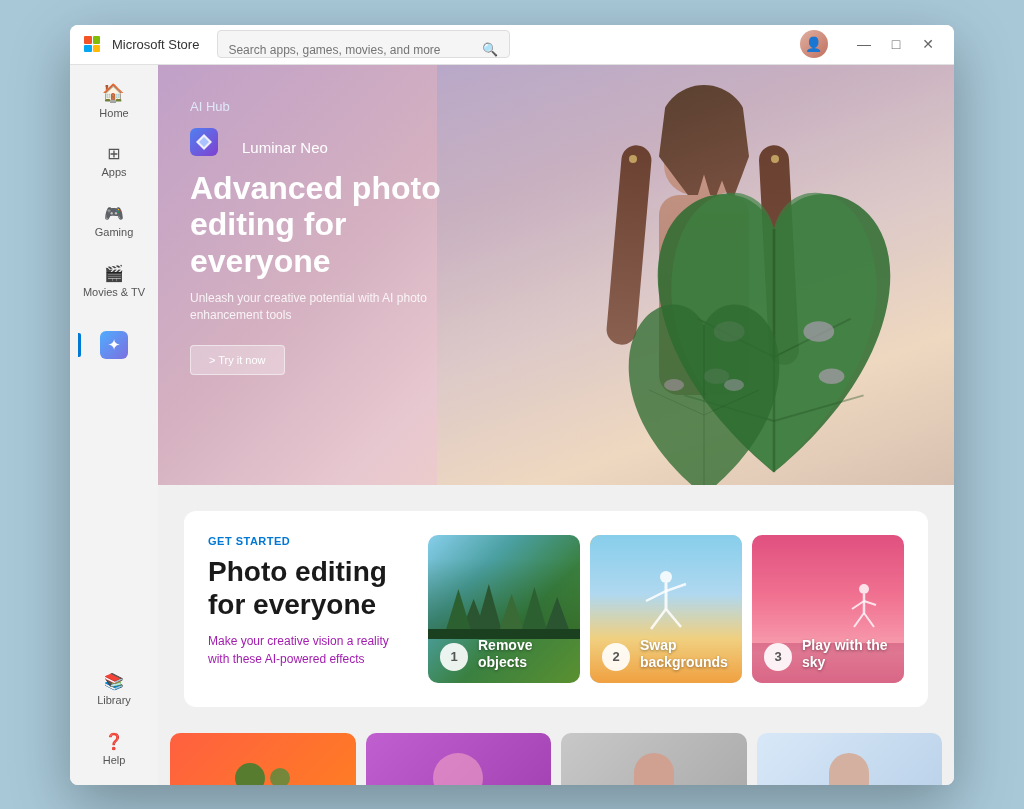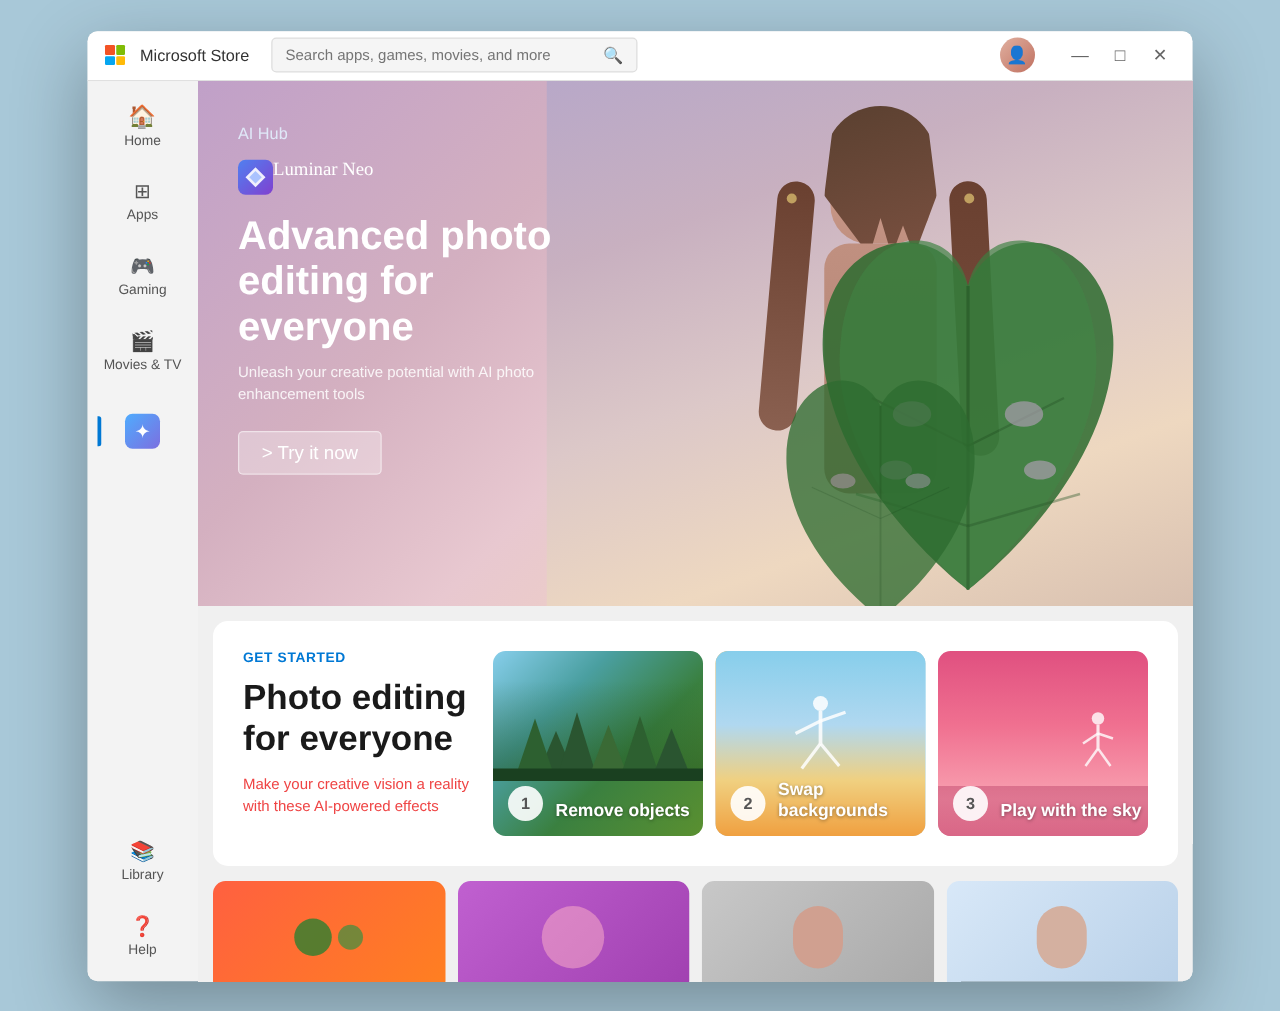--- a/index.html
+++ b/index.html
@@ -52,21 +52,21 @@
     }
 
     .search-bar {
       flex: 1;
       max-width: 460px;
       height: 28px;
       background: #f5f5f5;
       border: 1px solid #ddd;
       border-radius: 4px;
       display: flex;
-      align-items: center;
+      align-items: flex-end;
       padding: 0 10px;
       gap: 6px;
     }
 
     .search-bar input {
       border: none;
       background: transparent;
       font-size: 12px;
       color: #666;
       outline: none;
@@ -205,24 +205,23 @@
     }
 
     .hero-badge {
       font-size: 13px;
       color: #e0e8f8;
       font-weight: 500;
     }
 
     .hero-app-name {
       display: flex;
-      align-items: flex-start;
-      gap: 0;
+      align-items: flex-end;
+      gap: 24px;
       margin-top: 4px;
-      font-family: Liberation Serif, serif;
     }
 
     .hero-app-icon {
       width: 28px;
       height: 28px;
       background: linear-gradient(135deg, #5080f0, #8040d0);
       border-radius: 6px;
       display: flex;
       align-items: center;
       justify-content: center;
@@ -250,35 +249,36 @@
       line-height: 1.4;
     }
 
     .hero-cta {
       margin-top: 12px;
       background: rgba(255,255,255,0.3);
       border: 1px solid rgba(255,255,255,0.5);
       color: white;
       padding: 8px 18px;
       border-radius: 4px;
-      font-size: 15px;
+      font-size: 11px;
       cursor: pointer;
       width: fit-content;
       display: flex;
       align-items: center;
       gap: 4px;
     }
 
     
     .features-section {
       background: #ffffff;
-      margin: 12px;
+      margin: 26px;
       border-radius: 12px;
       padding: 24px;
       display: flex;
+      gap: 20px;
       align-items: flex-start;
     }
 
     .features-left {
       width: 200px;
       flex-shrink: 0;
     }
 
     .get-started-label {
       font-size: 11px;
@@ -292,21 +292,21 @@
     .features-title {
       font-size: 28px;
       font-weight: 700;
       color: #1a1a1a;
       line-height: 1.2;
       margin-bottom: 10px;
     }
 
     .features-desc {
       font-size: 12px;
-      color: #ef4444;
+      color: #a21caf;
       line-height: 1.5;
     }
 
     .features-cards {
       flex: 1;
       display: flex;
       gap: 10px;
     }
 
     .feature-card {

